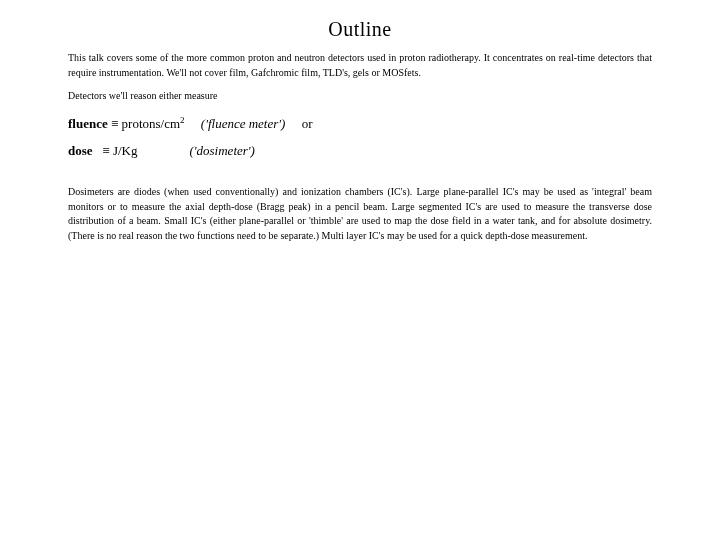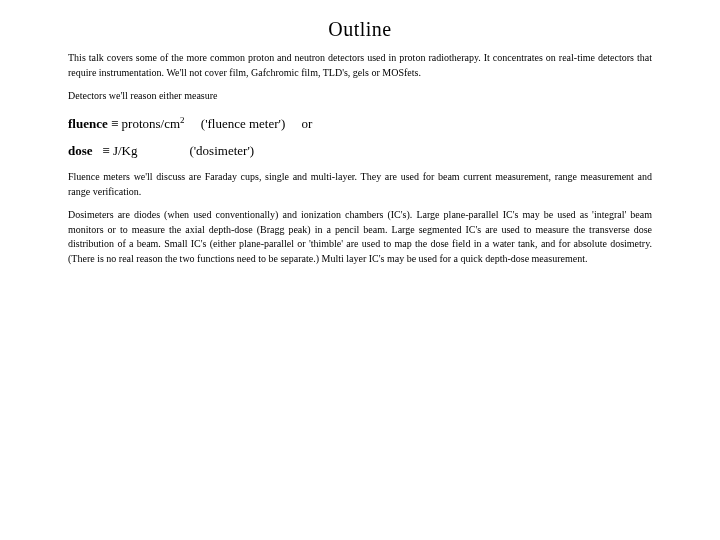--- a/index.html
+++ b/index.html
@@ -38,29 +38,30 @@
       margin-bottom: 9px;
       font-size: 10px;
     }
 
     .fluence-line {
       margin-bottom: 6px;
       line-height: 1.6;
     }
 
     .dose-line {
-      margin-bottom: 9px;
+      margin-bottom: 24px;
       line-height: 1.6;
     }
 
     .bold-label {
       font-weight: bold;
     }
 
     .italic-paren {
+      font-style: italic;
     }
 
     sup {
       font-size: 9px;
       vertical-align: super;
     }
   </style>
 </head>
 <body>
 
@@ -81,17 +82,16 @@
   </div>
 
   <div class="dose-line">
     <span class="bold-label">dose</span>
     <span>&nbsp; ≡ J/Kg</span>
     <span>&nbsp;&nbsp;&nbsp;&nbsp;&nbsp;&nbsp;&nbsp;&nbsp;&nbsp;&nbsp;&nbsp;&nbsp;&nbsp;&nbsp;</span>
     <span class="italic-paren">('dosimeter')</span>
   </div>
 
 
-  <p class="paragraph">Fluence meters we'll discuss are Faraday cups, single and multi-layer.  They are used for beam current measurement, range measurement and range verification.</p>
 
   <p class="paragraph">Dosimeters are diodes (when used conventionally) and ionization chambers (IC's). Large plane-parallel IC's may be used as 'integral' beam monitors or to measure the axial depth-dose (Bragg peak) in a pencil beam.  Large segmented IC's are used to measure the transverse dose distribution of a beam.  Small IC's (either plane-parallel or 'thimble' are used to map the dose field in a water tank, and for absolute dosimetry. (There is no real reason the two functions need to be separate.) Multi layer IC's may be used for a quick depth-dose measurement.</p>
 
 </div>
 
 </body></html>

